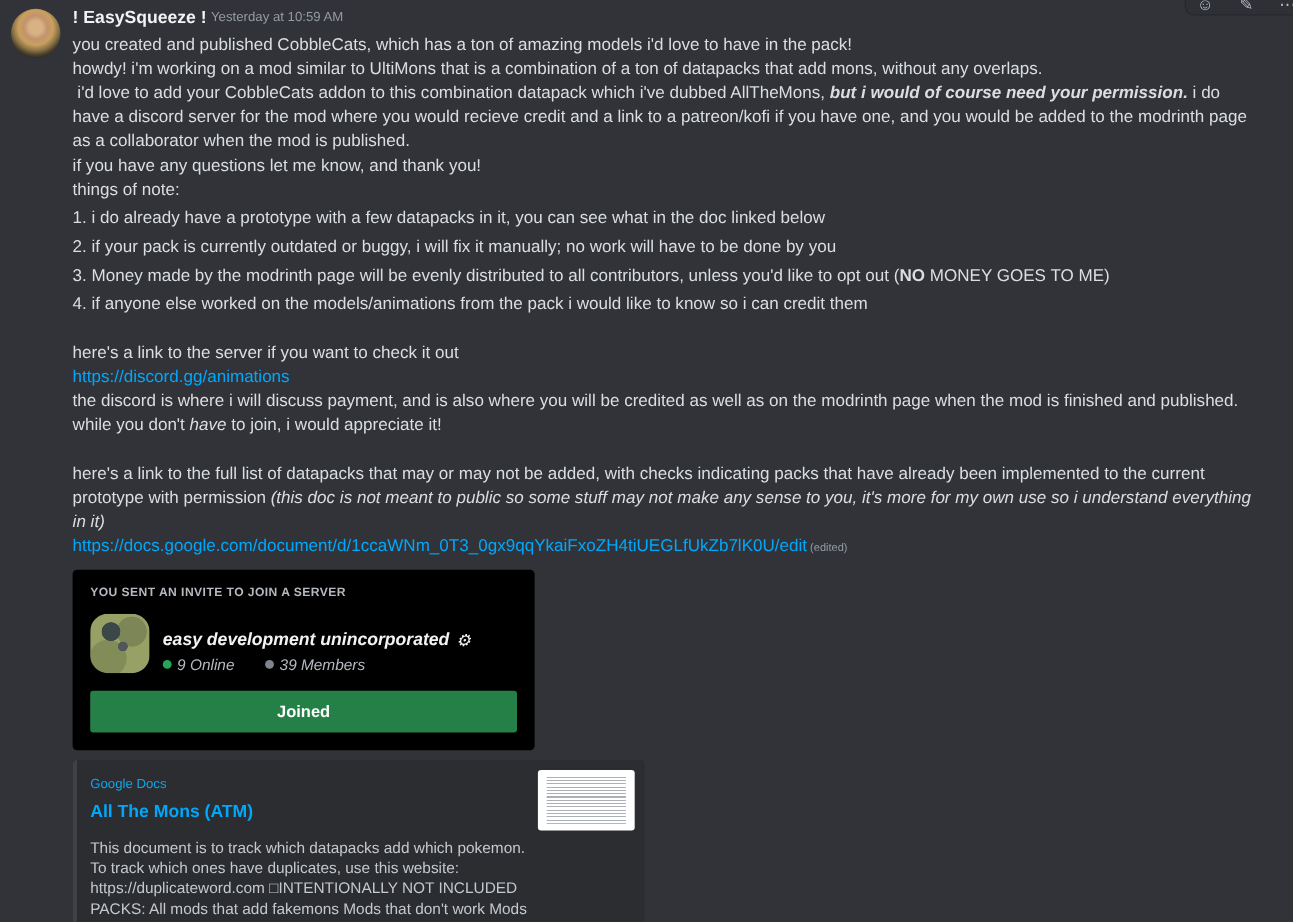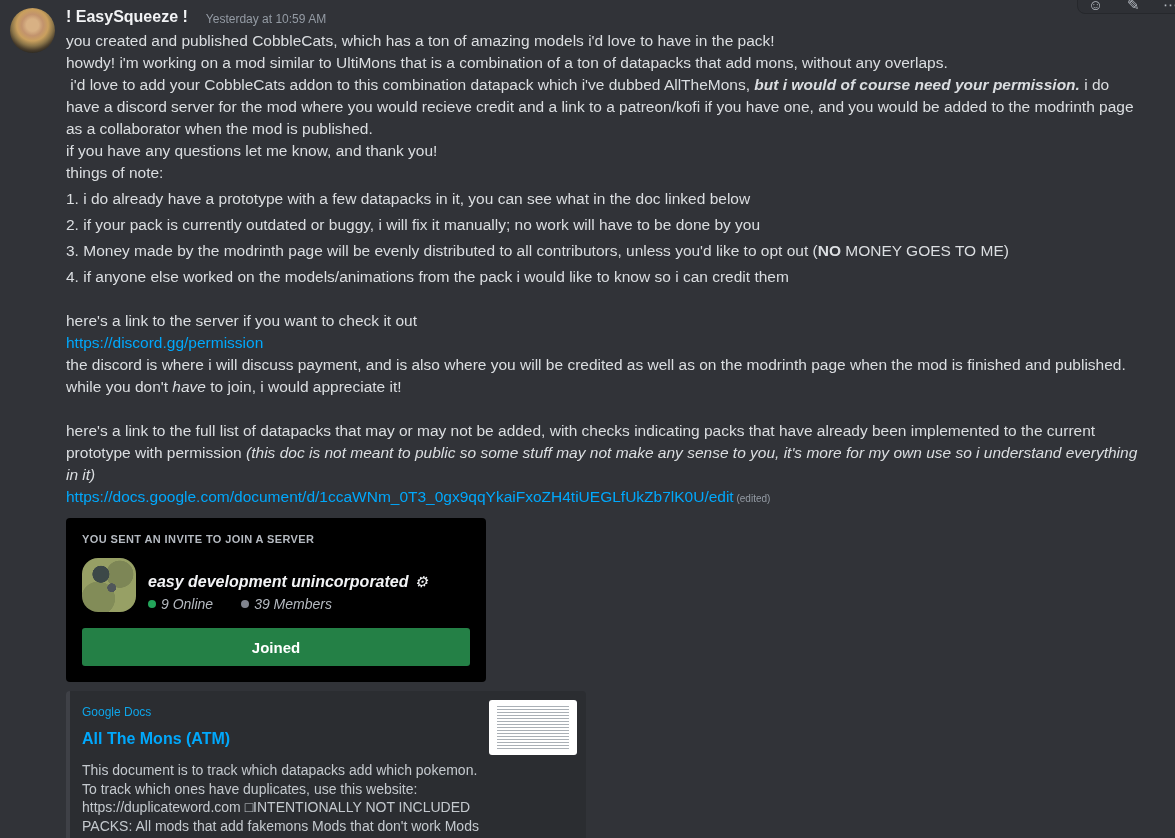--- a/index.html
+++ b/index.html
@@ -10,21 +10,21 @@
     color:#dbdee1;
     position:relative;
   }
   .message { position:relative; padding:8px 30px 0 66px; }
   .avatar {
     position:absolute; left:10px; top:8px; width:45px; height:45px; border-radius:50%;
     background:
       radial-gradient(circle at 50% 38%, #d8b184 0 17%, #c2936d 30%, #caa05e 44%, #8a7448 58%, #4a3e2c 70%, #2e2a22 78%);
     cursor:pointer;
   }
-  .msg-header { display:flex; align-items:flex-end; gap:18px; margin-bottom:4px; }
+  .msg-header { display:flex; align-items:flex-start; gap:4px; margin-bottom:4px; }
   .author { font-size:16px; font-weight:bold; color:#f2f3f5; cursor:pointer; }
   .timestamp { font-size:12px; color:#949ba4; }
 
   .line { font-size:15.5px; line-height:22px; color:#dbdee1; white-space:pre-wrap; }
   .li { margin-top:4px; }
   .num { white-space:pre; }
   .gap { height:22px; }
   .seg-bolditalic { font-weight:bold; font-style:italic; }
   .seg-bold { font-weight:bold; }
   .seg-italic { font-style:italic; }
@@ -109,21 +109,21 @@
       <div class="line"><span>howdy! i'm working on a mod similar to UltiMons that is a combination of a ton of datapacks that add mons, without any overlaps.</span></div>
       <div class="line"><span> i'd love to add your CobbleCats addon to this combination datapack which i've dubbed AllTheMons, </span><span class="seg-bolditalic">but i would of course need your permission.</span><span> i do have a discord server for the mod where you would recieve credit and a link to a patreon/kofi if you have one, and you would be added to the modrinth page as a collaborator when the mod is published.</span></div>
       <div class="line"><span>if you have any questions let me know, and thank you!</span></div>
       <div class="line"><span>things of note:</span></div>
       <div class="line li"><span class="num">1. </span><span>i do already have a prototype with a few datapacks in it, you can see what in the doc linked below</span></div>
       <div class="line li"><span class="num">2. </span><span>if your pack is currently outdated or buggy, i will fix it manually; no work will have to be done by you</span></div>
       <div class="line li"><span class="num">3. </span><span>Money made by the modrinth page will be evenly distributed to all contributors, unless you'd like to opt out (</span><span class="seg-bold">NO</span><span> MONEY GOES TO ME)</span></div>
       <div class="line li"><span class="num">4. </span><span>if anyone else worked on the models/animations from the pack i would like to know so i can credit them</span></div>
       <div class="gap"></div>
       <div class="line"><span>here's a link to the server if you want to check it out</span></div>
-      <div class="line"><a class="seg-link" href="#">https://discord.gg/permission</a></div>
+      <div class="line"><a class="seg-link" href="#">https://discord.gg/animations</a></div>
       <div class="line"><span>the discord is where i will discuss payment, and is also where you will be credited as well as on the modrinth page when the mod is finished and published. while you don't </span><span class="seg-italic">have</span><span> to join, i would appreciate it!</span></div>
       <div class="gap"></div>
       <div class="line"><span>here's a link to the full list of datapacks that may or may not be added, with checks indicating packs that have already been implemented to the current prototype with permission </span><span class="seg-italic">(this doc is not meant to public so some stuff may not make any sense to you, it's more for my own use so i understand everything in it)</span></div>
       <div class="line"><a class="seg-link" href="#">https://docs.google.com/document/d/1ccaWNm_0T3_0gx9qqYkaiFxoZH4tiUEGLfUkZb7lK0U/edit</a><span class="seg-edited"> (edited)</span></div>
     </div>
 
   <div class="invite">
     <div class="invite-header">YOU SENT AN INVITE TO JOIN A SERVER</div>
     <div class="invite-row">
       <div class="server-icon"></div>

